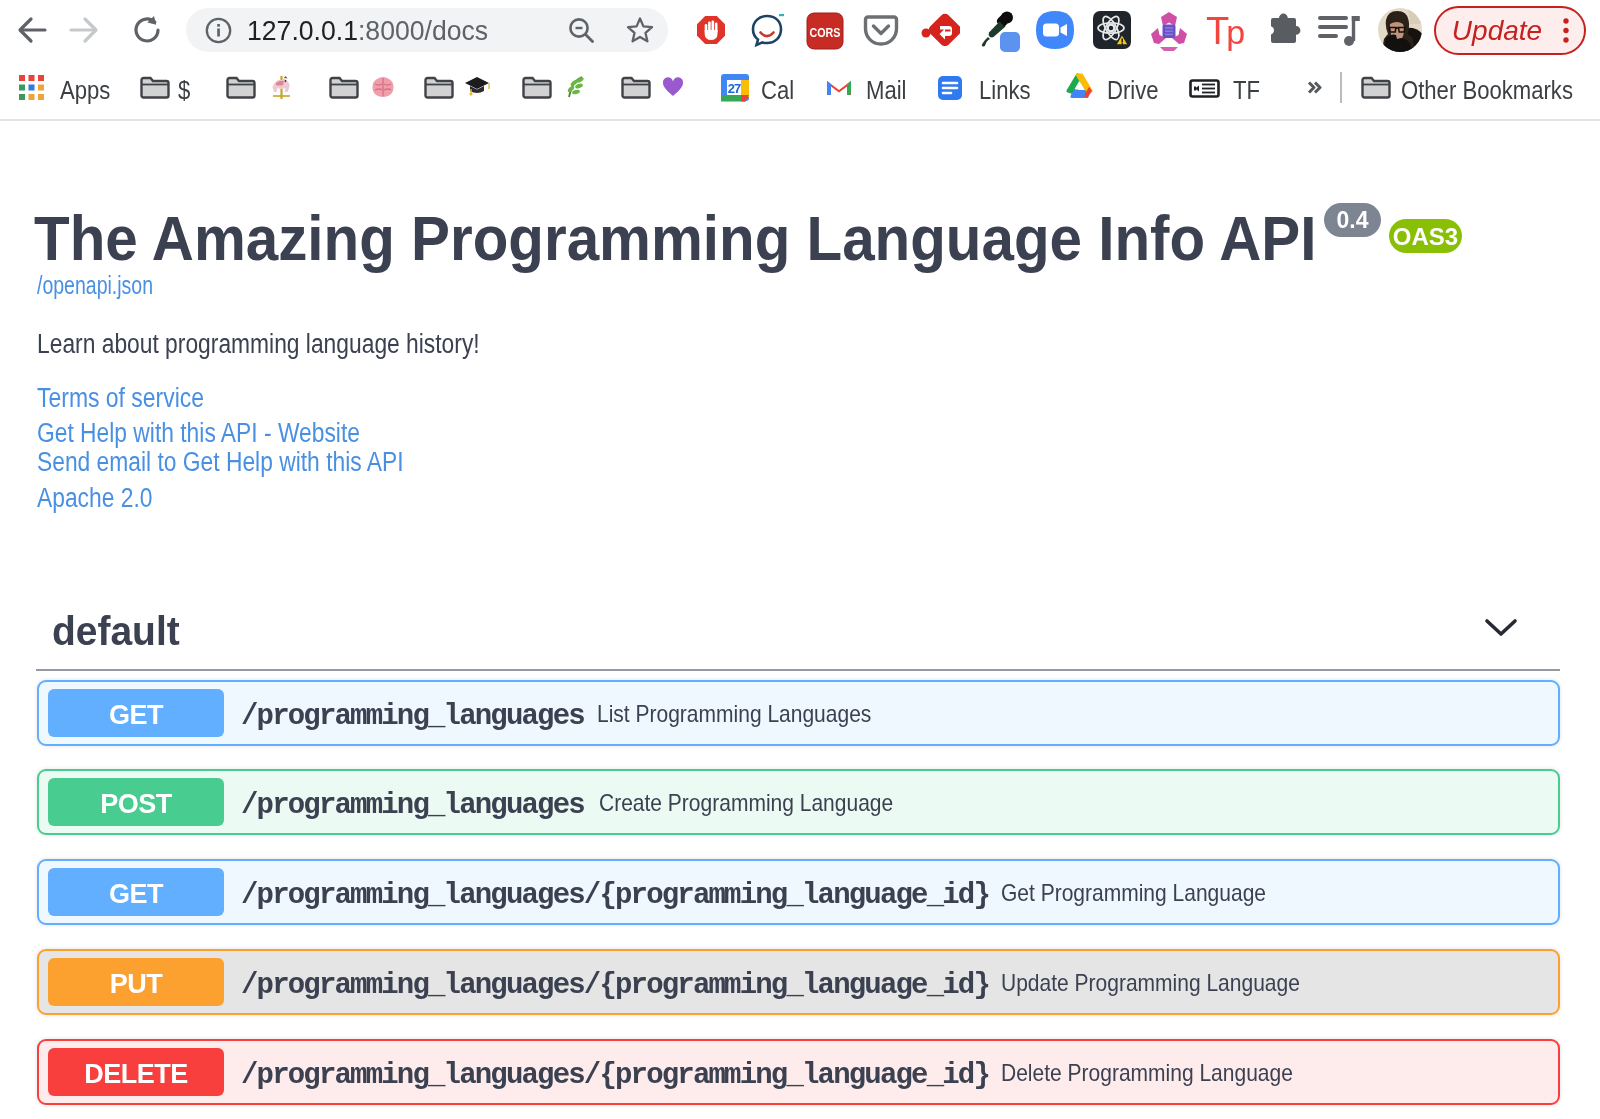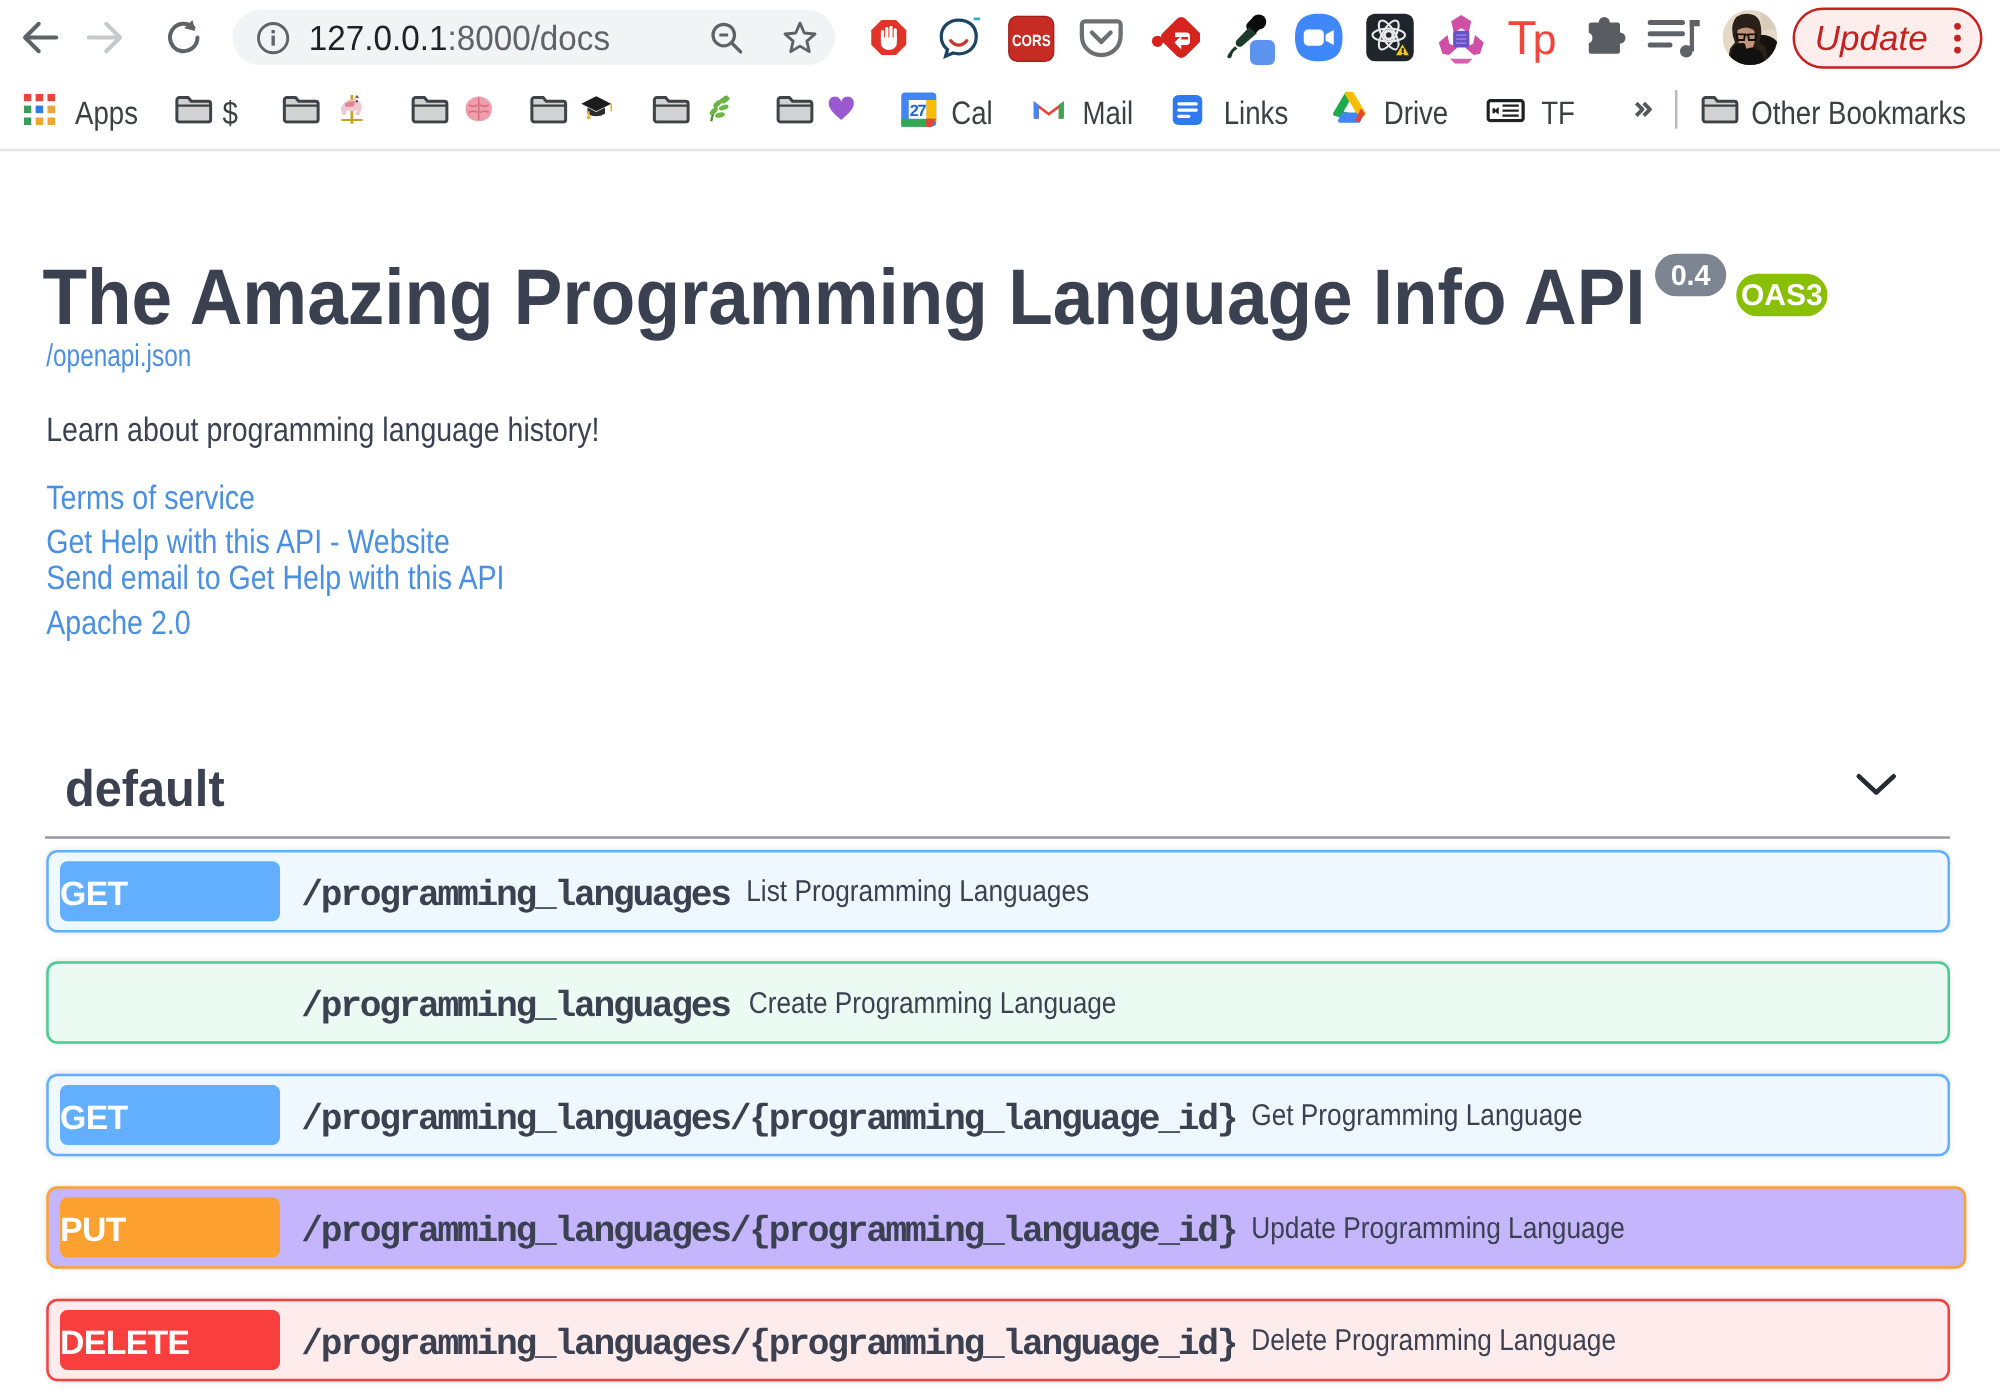--- a/index.html
+++ b/index.html
@@ -23,23 +23,23 @@
 #learn{top:329px;font-size:27px;color:#3b4151;transform:scaleX(.845);transform-origin:0 0;}
 #tos{top:383px;font-size:27px;transform:scaleX(.85);transform-origin:0 0;}
 #gethelp{top:419px;font-size:27px;line-height:29px;transform:scaleX(.845);transform-origin:0 0;}
 #apache{top:483px;font-size:27px;transform:scaleX(.845);transform-origin:0 0;}
 #deftag{position:absolute;left:52px;top:608px;font-size:41px;font-weight:bold;color:#3b4151;transform:scaleX(.95);transform-origin:0 0;}
 #defline{position:absolute;left:36px;top:669px;width:1524px;height:2px;background:#9599a1;}
 
 .op{position:absolute;left:37px;width:1519px;height:62px;border-radius:9px;border-style:solid;border-width:2px;}
 .op.get{background:#eff7ff;border-color:#61affe;box-shadow:0 0 4px rgba(0,0,0,.12);}
 .op.post{background:#ecfaf4;border-color:#49cc90;box-shadow:0 0 4px rgba(0,0,0,.12);}
-.op.put{background:#c4b5fd;border-color:#fca130;box-shadow:0 0 4px rgba(0,0,0,.12);padding-left:13px;}
+.op.put{background:#e5e5e5;border-color:#fca130;box-shadow:0 0 4px rgba(0,0,0,.12);}
 .op.del{background:#feecec;border-color:#f93e3e;box-shadow:0 0 4px rgba(0,0,0,.12);}
-.meth{position:absolute;left:9px;top:7px;width:176px;height:48px;border-radius:6px;color:#fff;font-weight:bold;font-size:27px;line-height:53px;letter-spacing:-0.5px;}
+.meth{position:absolute;left:9px;top:7px;width:176px;height:48px;border-radius:6px;color:#fff;font-weight:bold;font-size:27px;text-align:center;line-height:53px;letter-spacing:-0.5px;}
 .get .meth{background:#61affe;}
 .post .meth{background:#49cc90;}
 .put .meth{background:#fca130;}
 .del .meth{background:#f93e3e;}
 .path{position:absolute;left:202px;top:3px;height:62px;line-height:63px;font-family:"Liberation Mono",monospace;font-weight:bold;font-size:29px;letter-spacing:-1.82px;color:#3b4151;}
 .desc{position:absolute;top:1px;height:62px;line-height:61px;font-size:24px;color:#3b4151;transform:scaleX(.875);transform-origin:0 0;}
 </style>
 </head>
 <body>
 <div id="toolbar"></div>
@@ -373,20 +373,21 @@
     <path d="M3 3 L17 16 L31 3" fill="none" stroke="#252a33" stroke-width="3.6" stroke-linecap="round" stroke-linejoin="round"></path>
   </svg>
 <div id="defline"></div>
 
 <div class="op get" style="top:680px;">
   <div class="meth">GET</div>
   <div class="path">/programming_languages</div>
   <div class="desc" style="left:558px;">List Programming Languages</div>
 </div>
 <div class="op post" style="top:769px;">
+  <div class="meth">POST</div>
   <div class="path">/programming_languages</div>
   <div class="desc" style="left:560px;">Create Programming Language</div>
 </div>
 <div class="op get" style="top:859px;">
   <div class="meth">GET</div>
   <div class="path">/programming_languages/{programming_language_id}</div>
   <div class="desc" style="left:962px;">Get Programming Language</div>
 </div>
 <div class="op put" style="top:949px;">
   <div class="meth">PUT</div>

